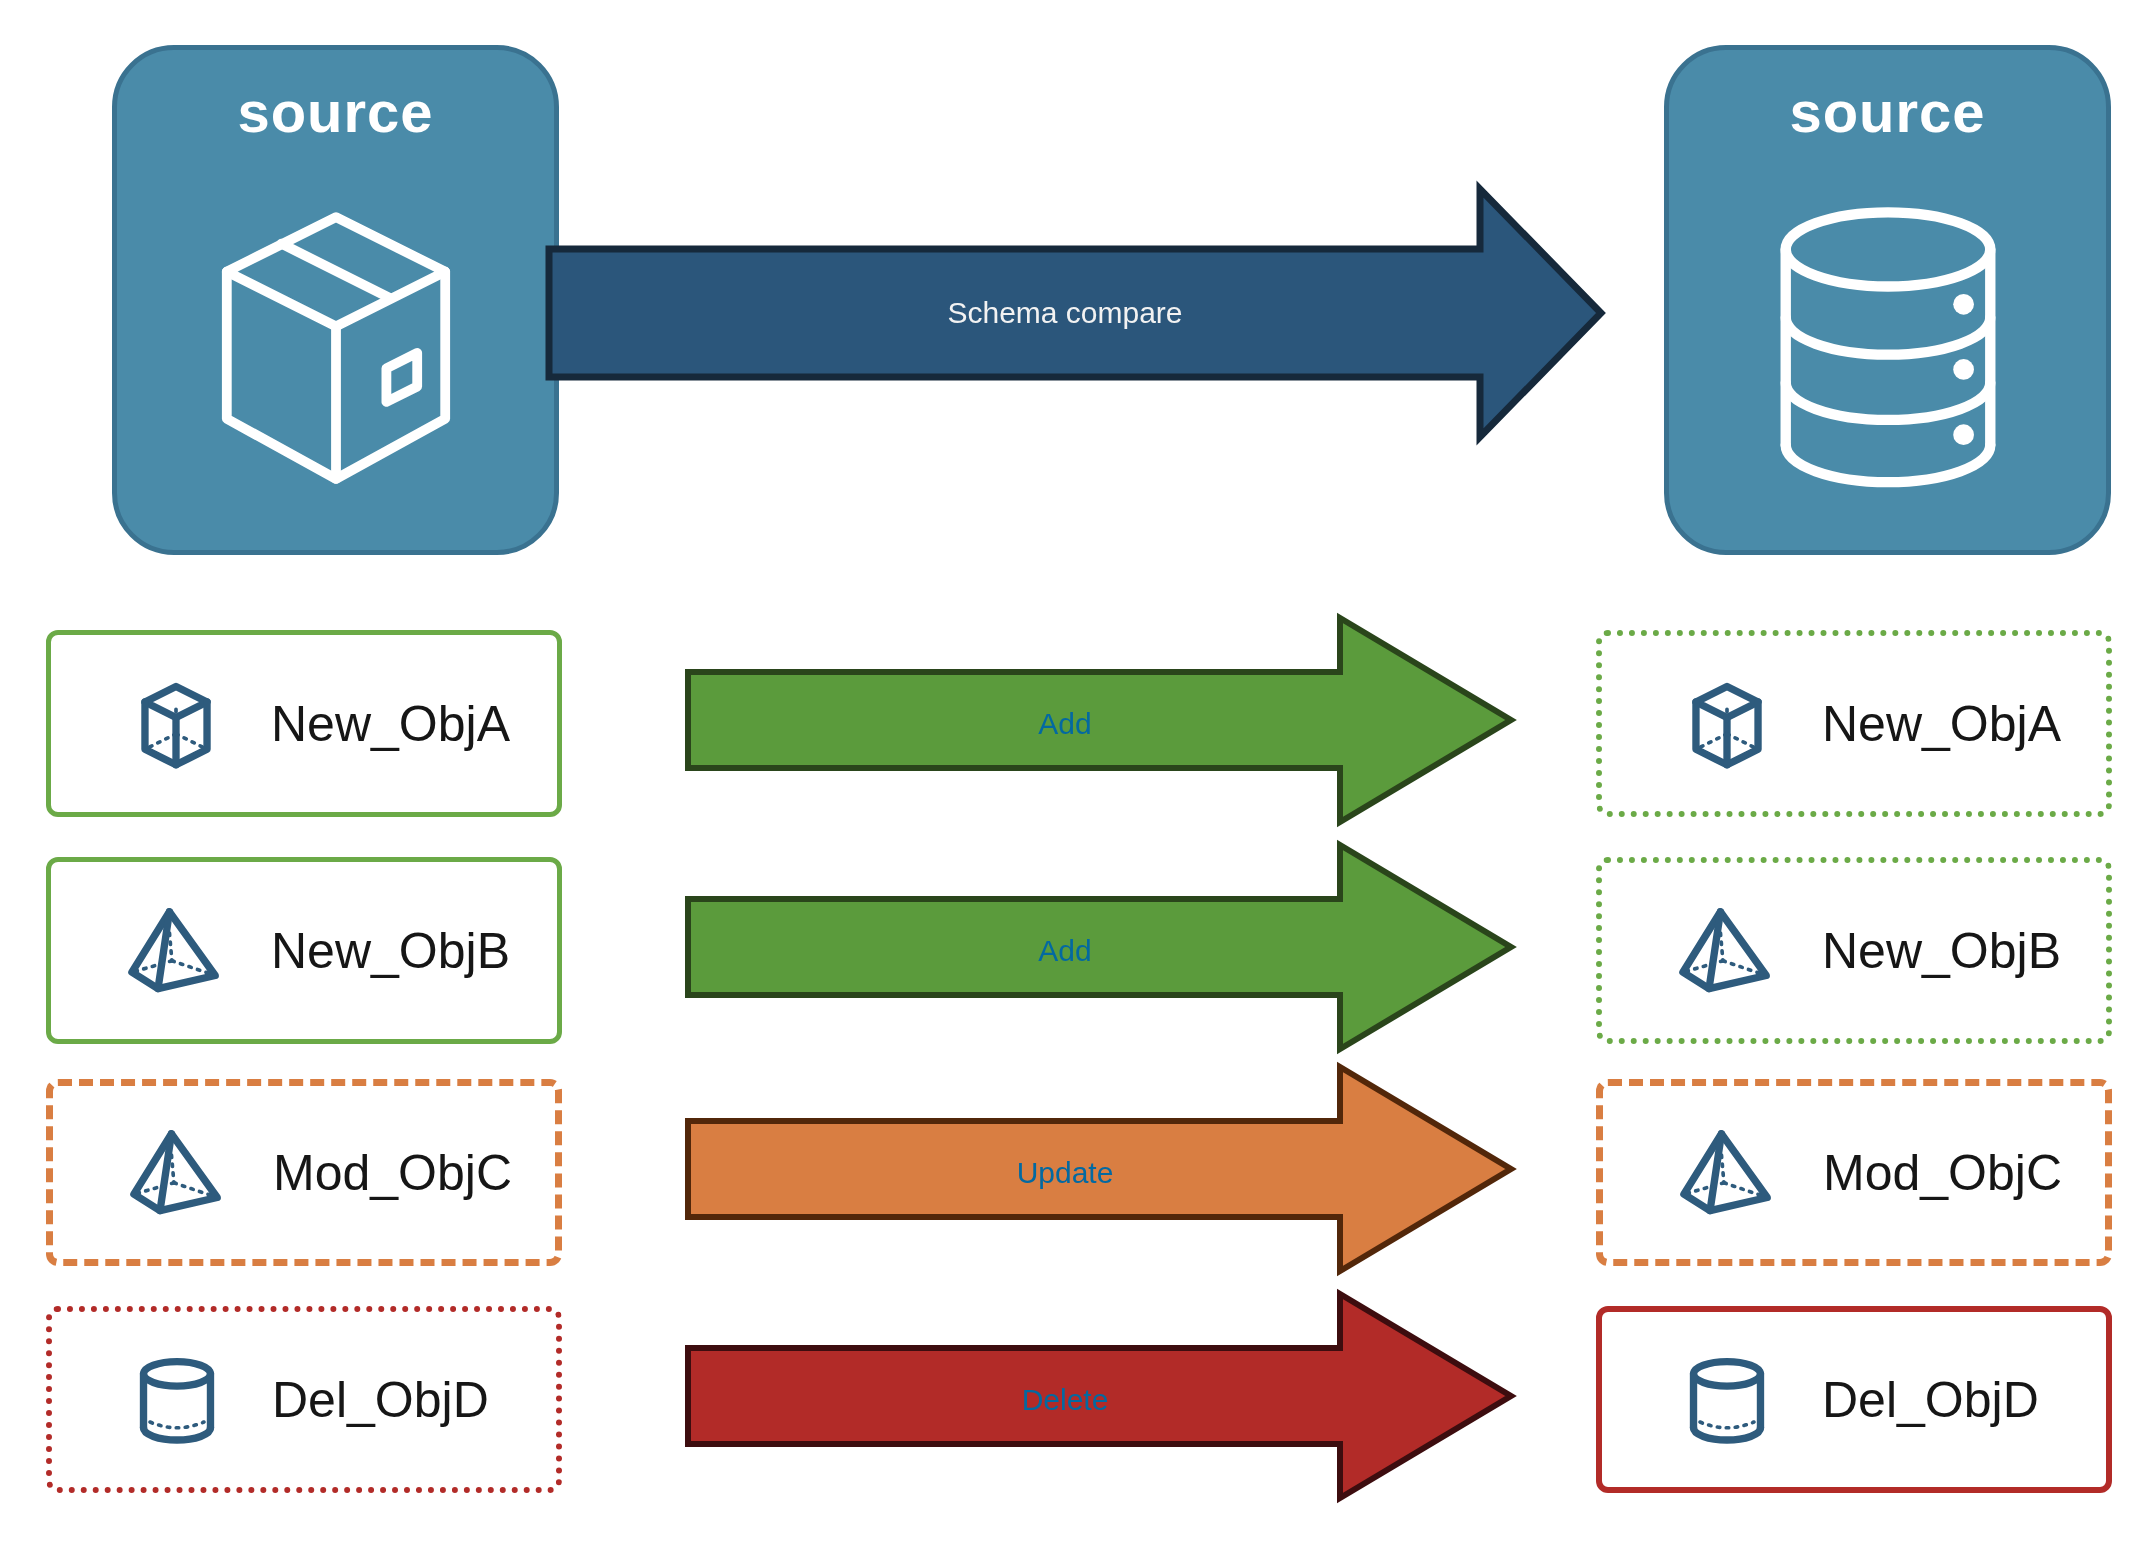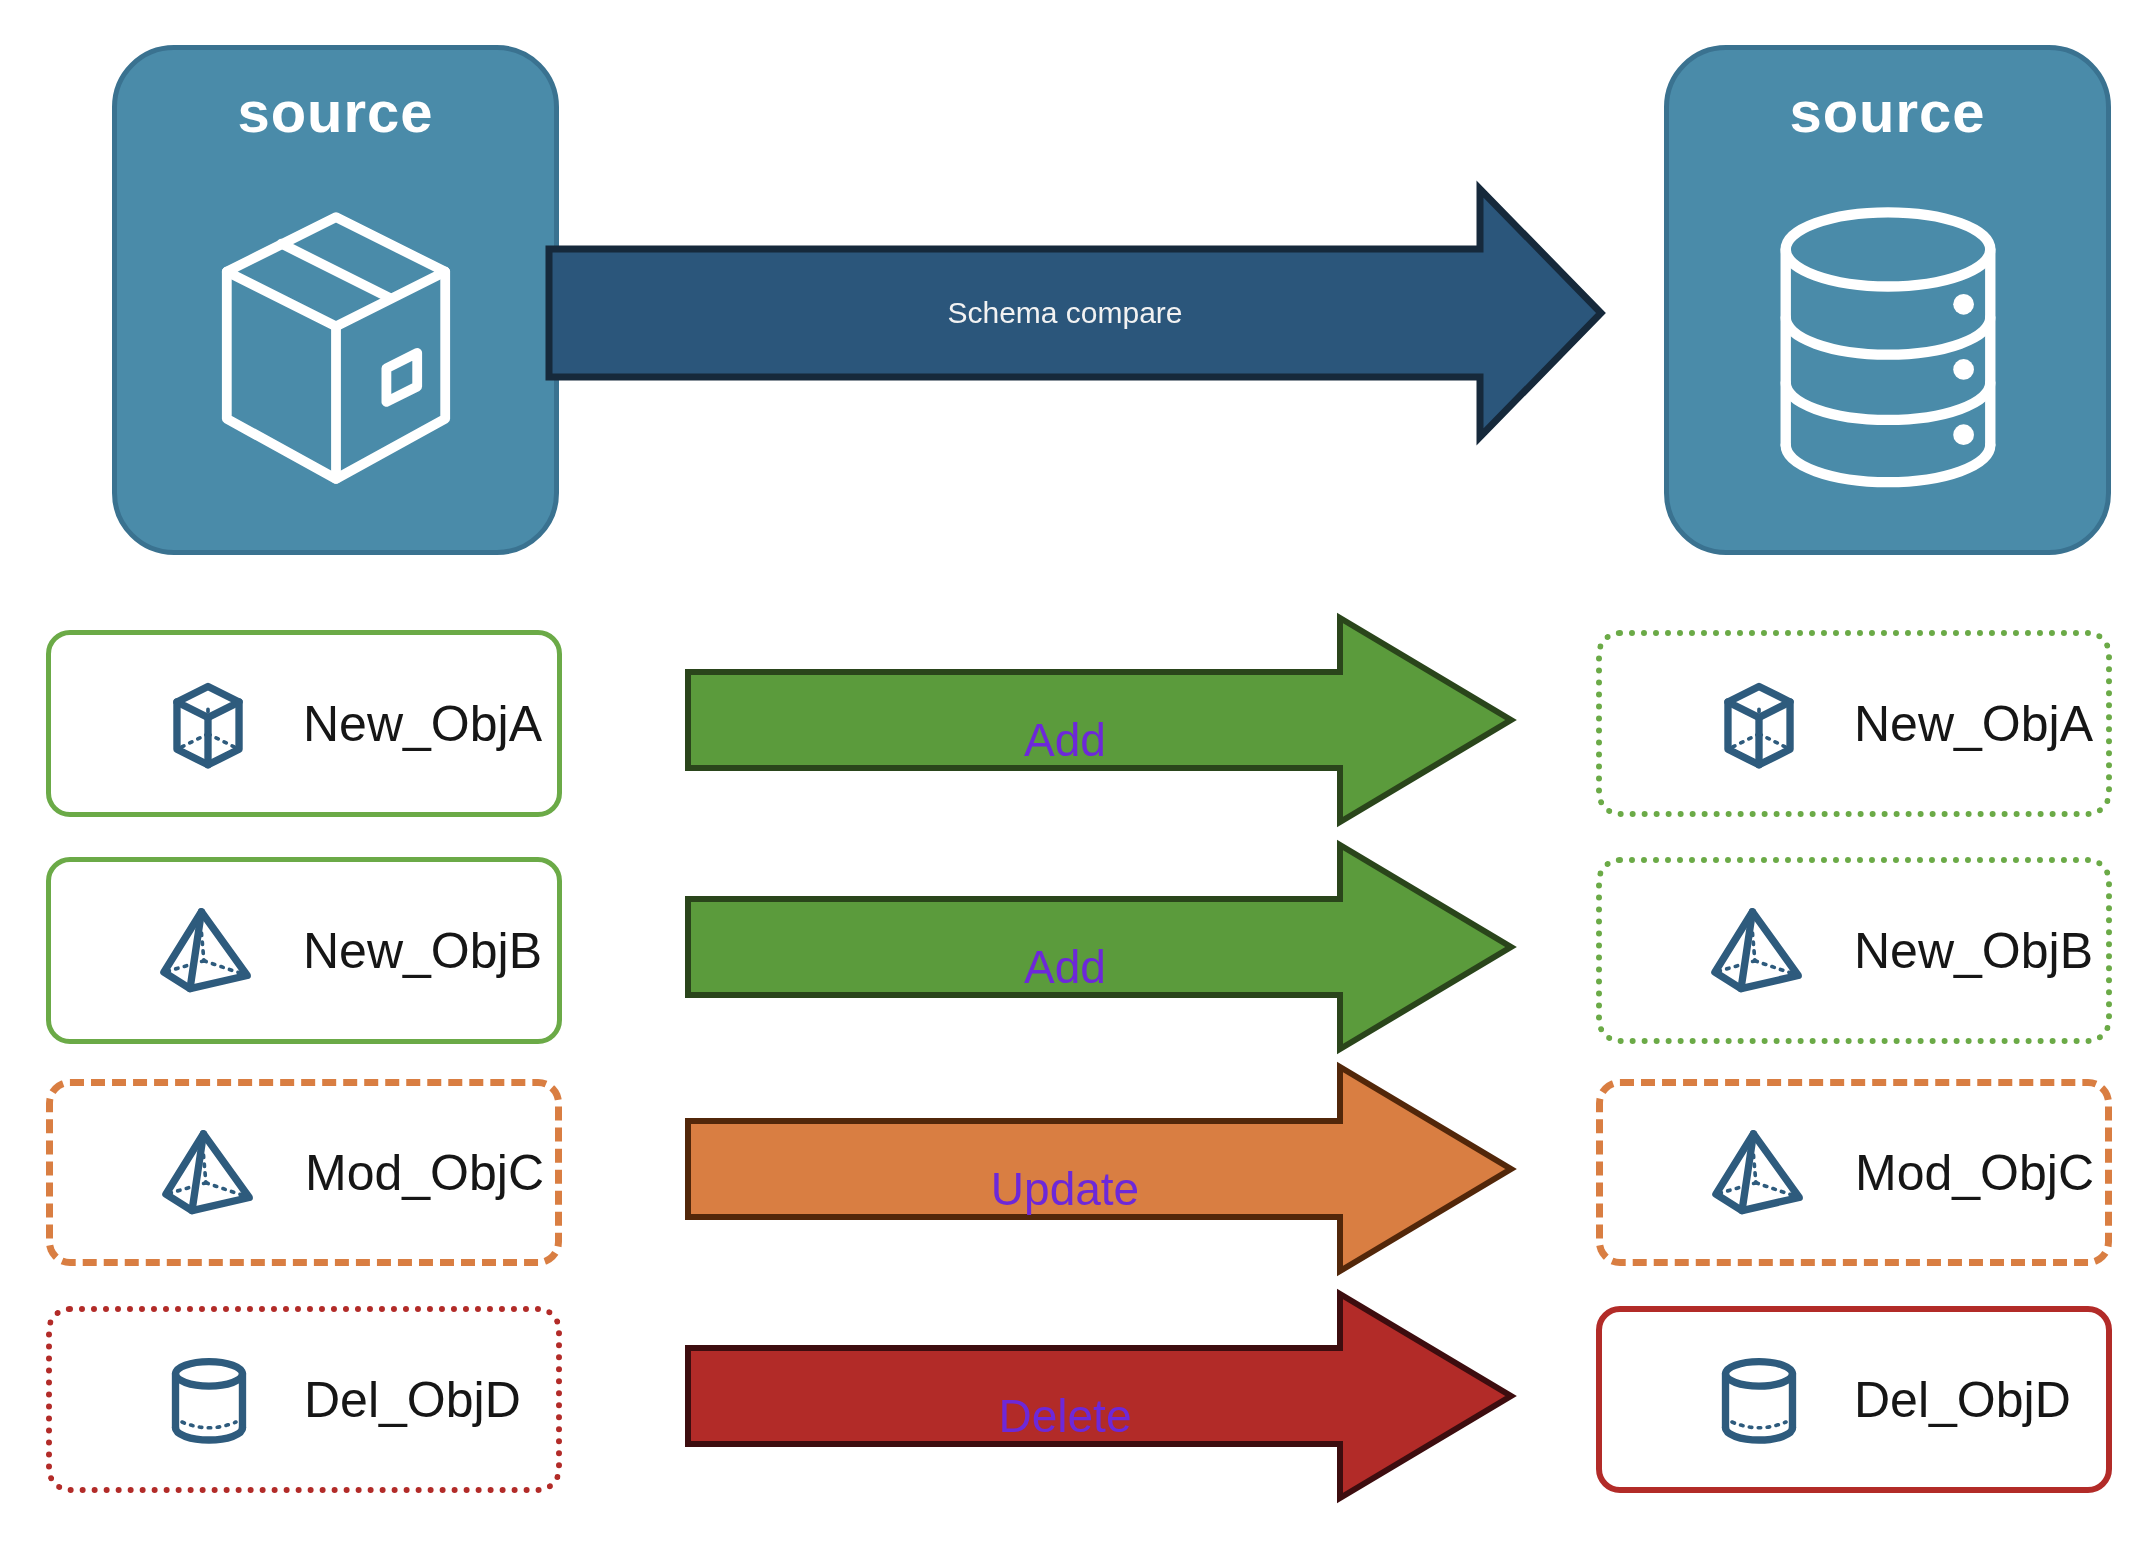--- a/index.html
+++ b/index.html
@@ -21,34 +21,34 @@
   .compare-arrow{position:absolute;left:545px;top:183px;width:1060px;height:260px;overflow:visible;}
   .compare-text{position:absolute;left:545px;top:183px;width:1040px;height:260px;
                 display:flex;align-items:center;justify-content:center;
                 font-size:30px;color:#F2F2F2;}
 
   
   .row{position:absolute;left:0;width:2150px;height:187px;}
   .row.r0{top:630px;} .row.r1{top:857px;} .row.r2{top:1079px;} .row.r3{top:1306px;}
 
   .item-box{position:absolute;top:0;width:516px;height:187px;box-sizing:border-box;
-            border-radius:24px;background:#ffffff;
-            display:flex;align-items:center;padding-left:108px;gap:46px;}
+            border-radius:12px;background:#ffffff;
+            display:flex;align-items:center;padding-left:76px;gap:46px;}
   .item-box.left{left:46px;} .item-box.right{left:1596px;}
   .obj-icon{width:98px;height:98px;flex:0 0 auto;overflow:visible;}
   .obj-label{font-size:50px;color:#161616;white-space:nowrap;}
 
   .bs-solid{border-style:solid;} .bs-dashed{border-style:dashed;} .bs-dotted{border-style:dotted;}
   .bc-green{border-color:#6BAA47;} .bc-orange{border-color:#D97E42;} .bc-red{border-color:#B22B28;}
   .bw5{border-width:5px;} .bw6{border-width:6px;} .bw7{border-width:7px;}
 
   .row-arrow{position:absolute;left:685px;top:-20px;width:830px;height:220px;overflow:visible;}
-  .arrow-text{position:absolute;left:685px;top:16px;width:760px;height:187px;
+  .arrow-text{position:absolute;left:685px;top:0;width:760px;height:187px;
               display:flex;align-items:center;justify-content:center;
-              font-size:46px;color:#6d28d9;}
+              font-size:30px;color:#0369a1;}
   .defs-holder{position:absolute;width:0;height:0;overflow:hidden;}
 </style>
 </head>
 <body>
 
 <svg class="defs-holder" aria-hidden="true">
   <defs>
     <symbol id="sym-cube" viewBox="0 0 120 120">
       <g fill="none" stroke="#2E5B7D" stroke-width="9" stroke-linejoin="round" stroke-linecap="round">
         <path d="M60,14 L98,33 L60,52 L22,33 Z"></path>

